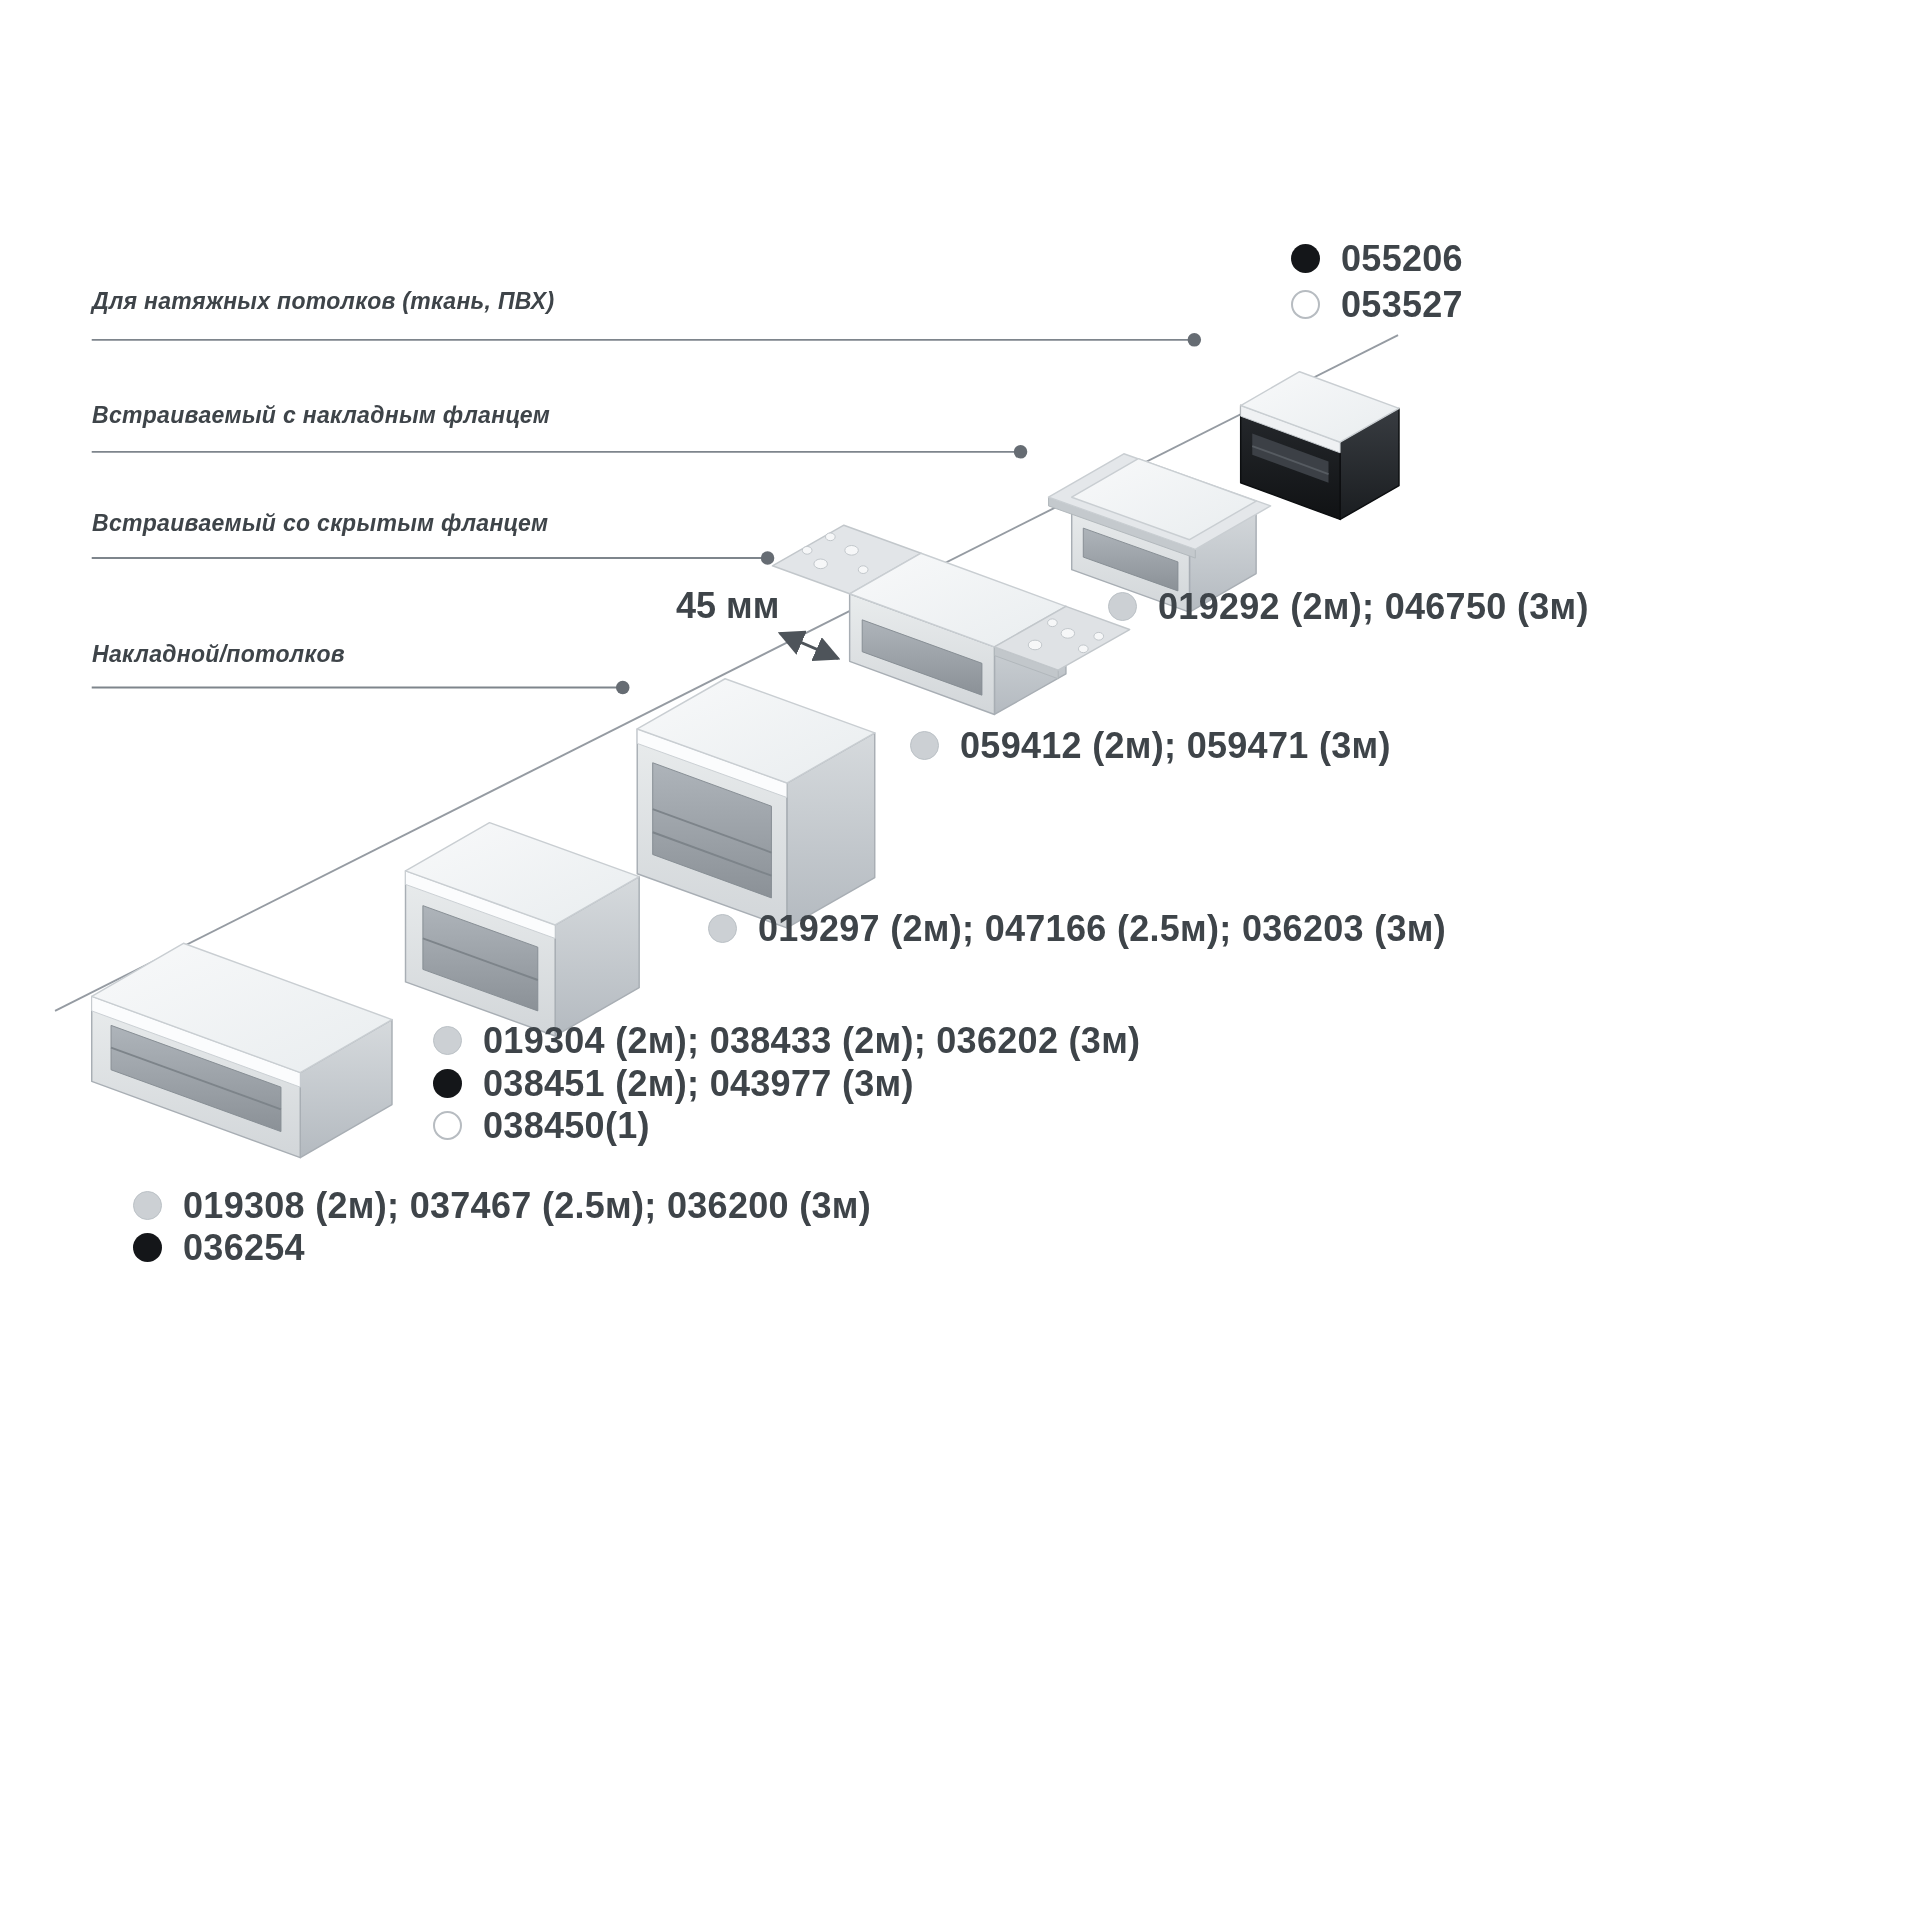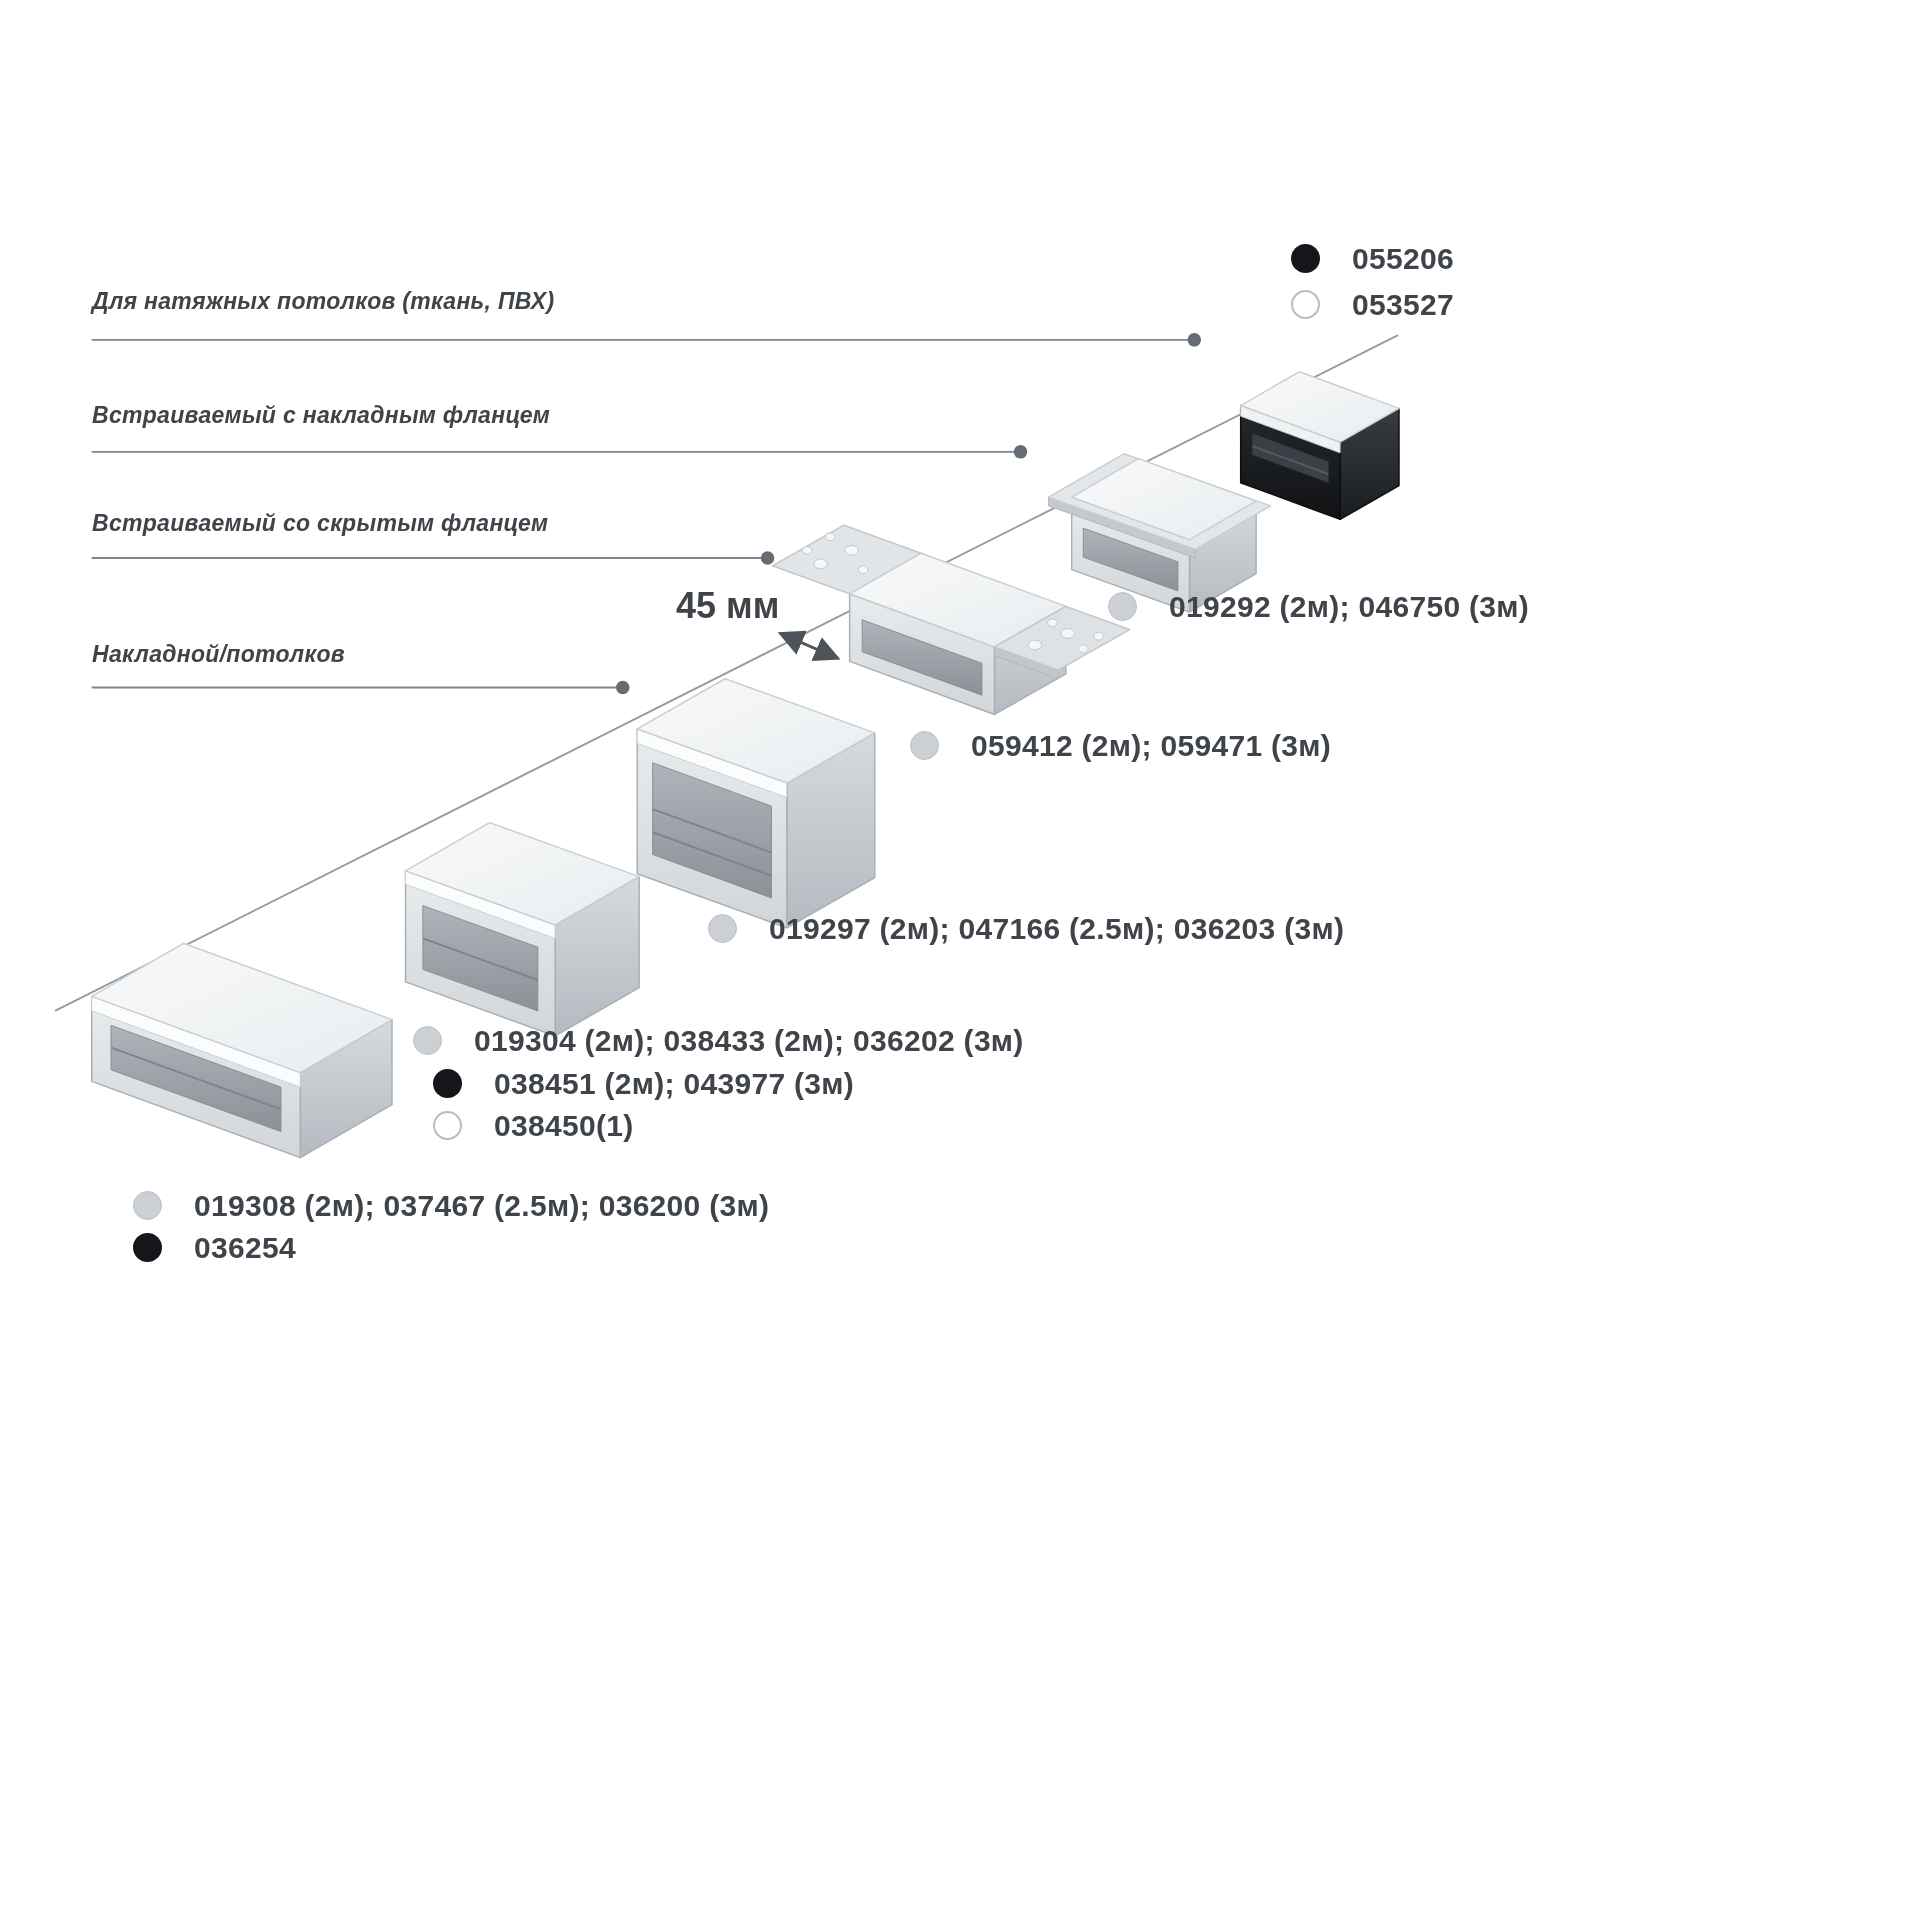--- a/index.html
+++ b/index.html
@@ -2,22 +2,22 @@
 <html><head>
 <meta charset="utf-8">
 <style>
   * { margin:0; padding:0; box-sizing:border-box; }
   html,body { width:1931px; height:1931px; background:#ffffff; }
   body { font-family:"Liberation Sans", sans-serif; color:#3e4449; }
   .canvas { position:relative; width:1931px; height:1931px; overflow:hidden; background:#ffffff; }
   .art { position:absolute; left:0; top:0; }
   .lbl { position:absolute; font-weight:700; font-size:23px; color:#3e4449; white-space:nowrap; letter-spacing:0.3px;font-style:italic; }
   .dim { position:absolute; font-weight:700; font-size:36px; color:#3e4449; white-space:nowrap; }
-  .row { position:absolute; display:flex; align-items:center; gap:32px; height:35px;
-         font-weight:700; font-size:30px; color:#3e4449; white-space:nowrap; letter-spacing:0.3px;justify-content:flex-end; }
+  .row { position:absolute; display:flex; align-items:center; gap:21px; height:35px;
+         font-weight:700; font-size:36px; color:#3e4449; white-space:nowrap; letter-spacing:0.3px;justify-content:flex-end; }
   .dot { width:29px; height:29px; border-radius:50%; flex:0 0 auto; }
   .dot.gray  { background:#ccd0d4; border:1.9px solid #bbc1c6; }
   .dot.black { background:#141619; }
   .dot.white { background:#ffffff; border:2.9px solid #b7bcc1; }
 </style>
 </head>
 <body>
 
 <div class="canvas">
 
@@ -169,21 +169,21 @@
     <span>019292 (2м); 046750 (3м)</span>
   </div>
   <div class="row" style="left:910px; top:728px">
     <span class="dot gray"></span>
     <span>059412 (2м); 059471 (3м)</span>
   </div>
   <div class="row" style="left:708px; top:911px">
     <span class="dot gray"></span>
     <span>019297 (2м); 047166 (2.5м); 036203 (3м)</span>
   </div>
-  <div class="row" style="left:413px; top:1023px">
+  <div class="row" style="left:433px; top:1023px">
     <span class="dot gray"></span>
     <span>019304 (2м); 038433 (2м); 036202 (3м)</span>
   </div>
   <div class="row" style="left:433px; top:1066px">
     <span class="dot black"></span>
     <span>038451 (2м); 043977 (3м)</span>
   </div>
   <div class="row" style="left:433px; top:1108px">
     <span class="dot white"></span>
     <span>038450(1)</span>

